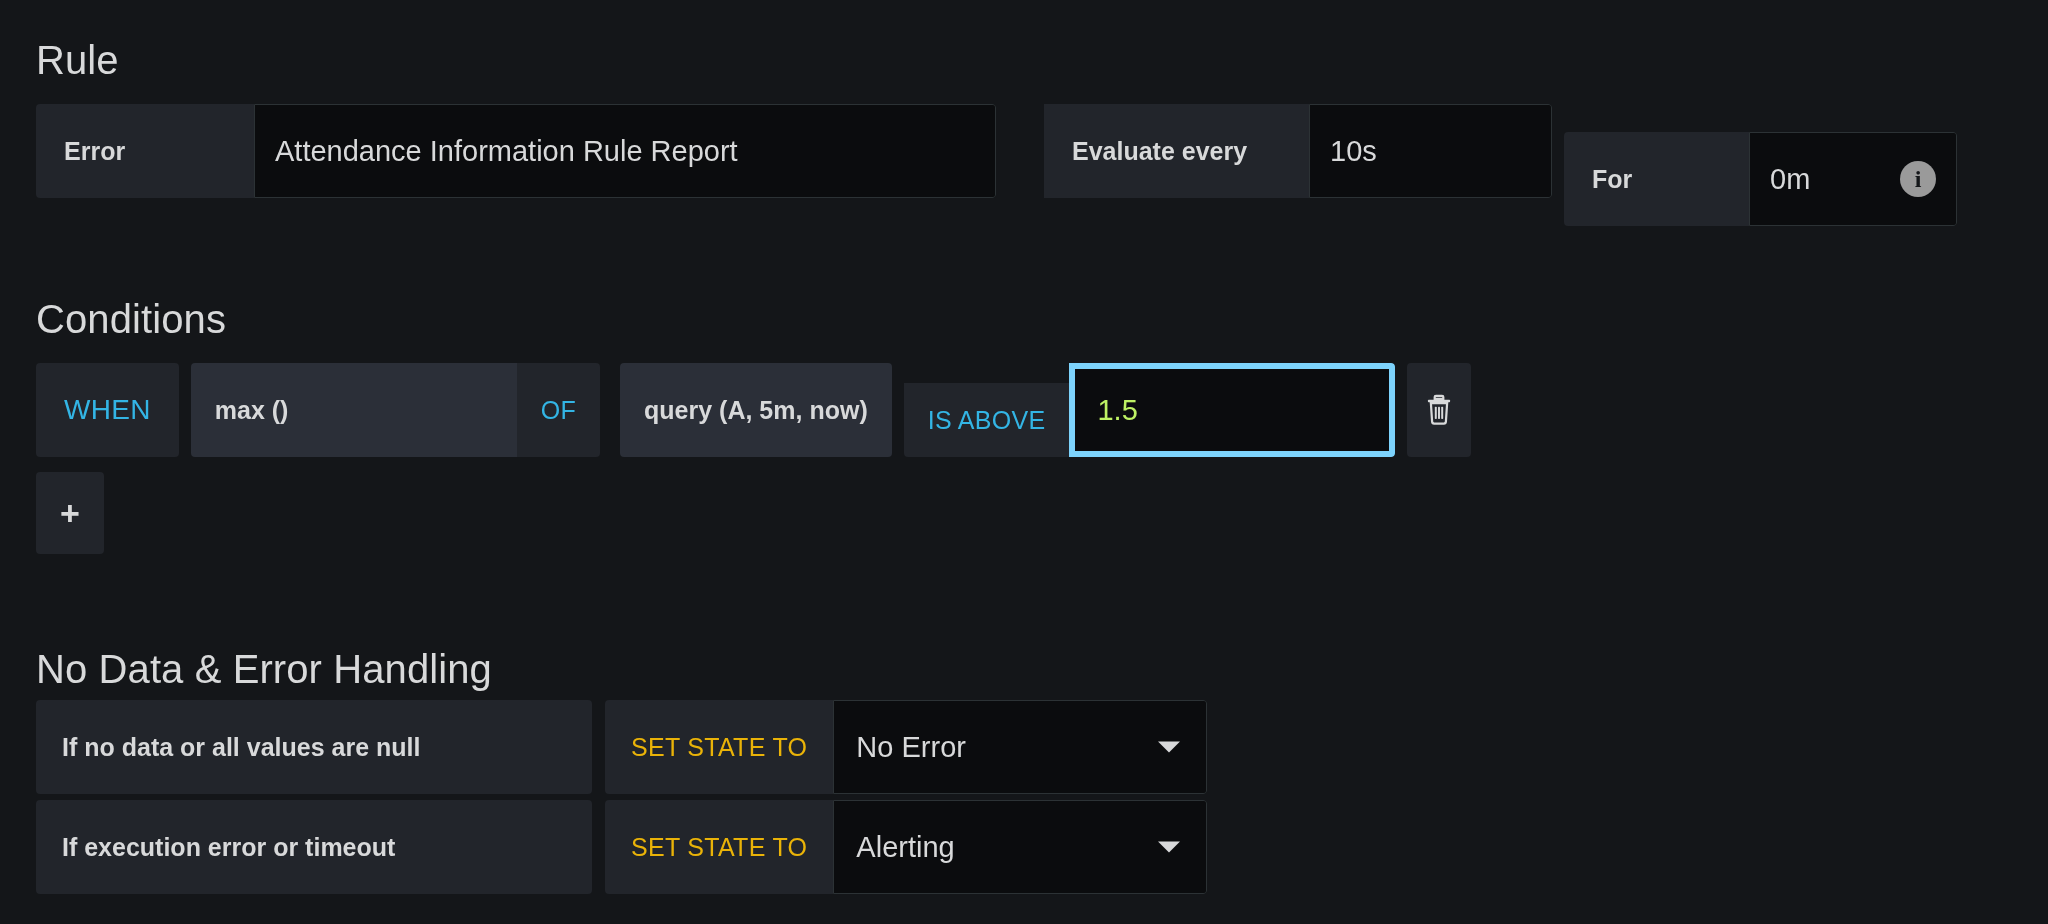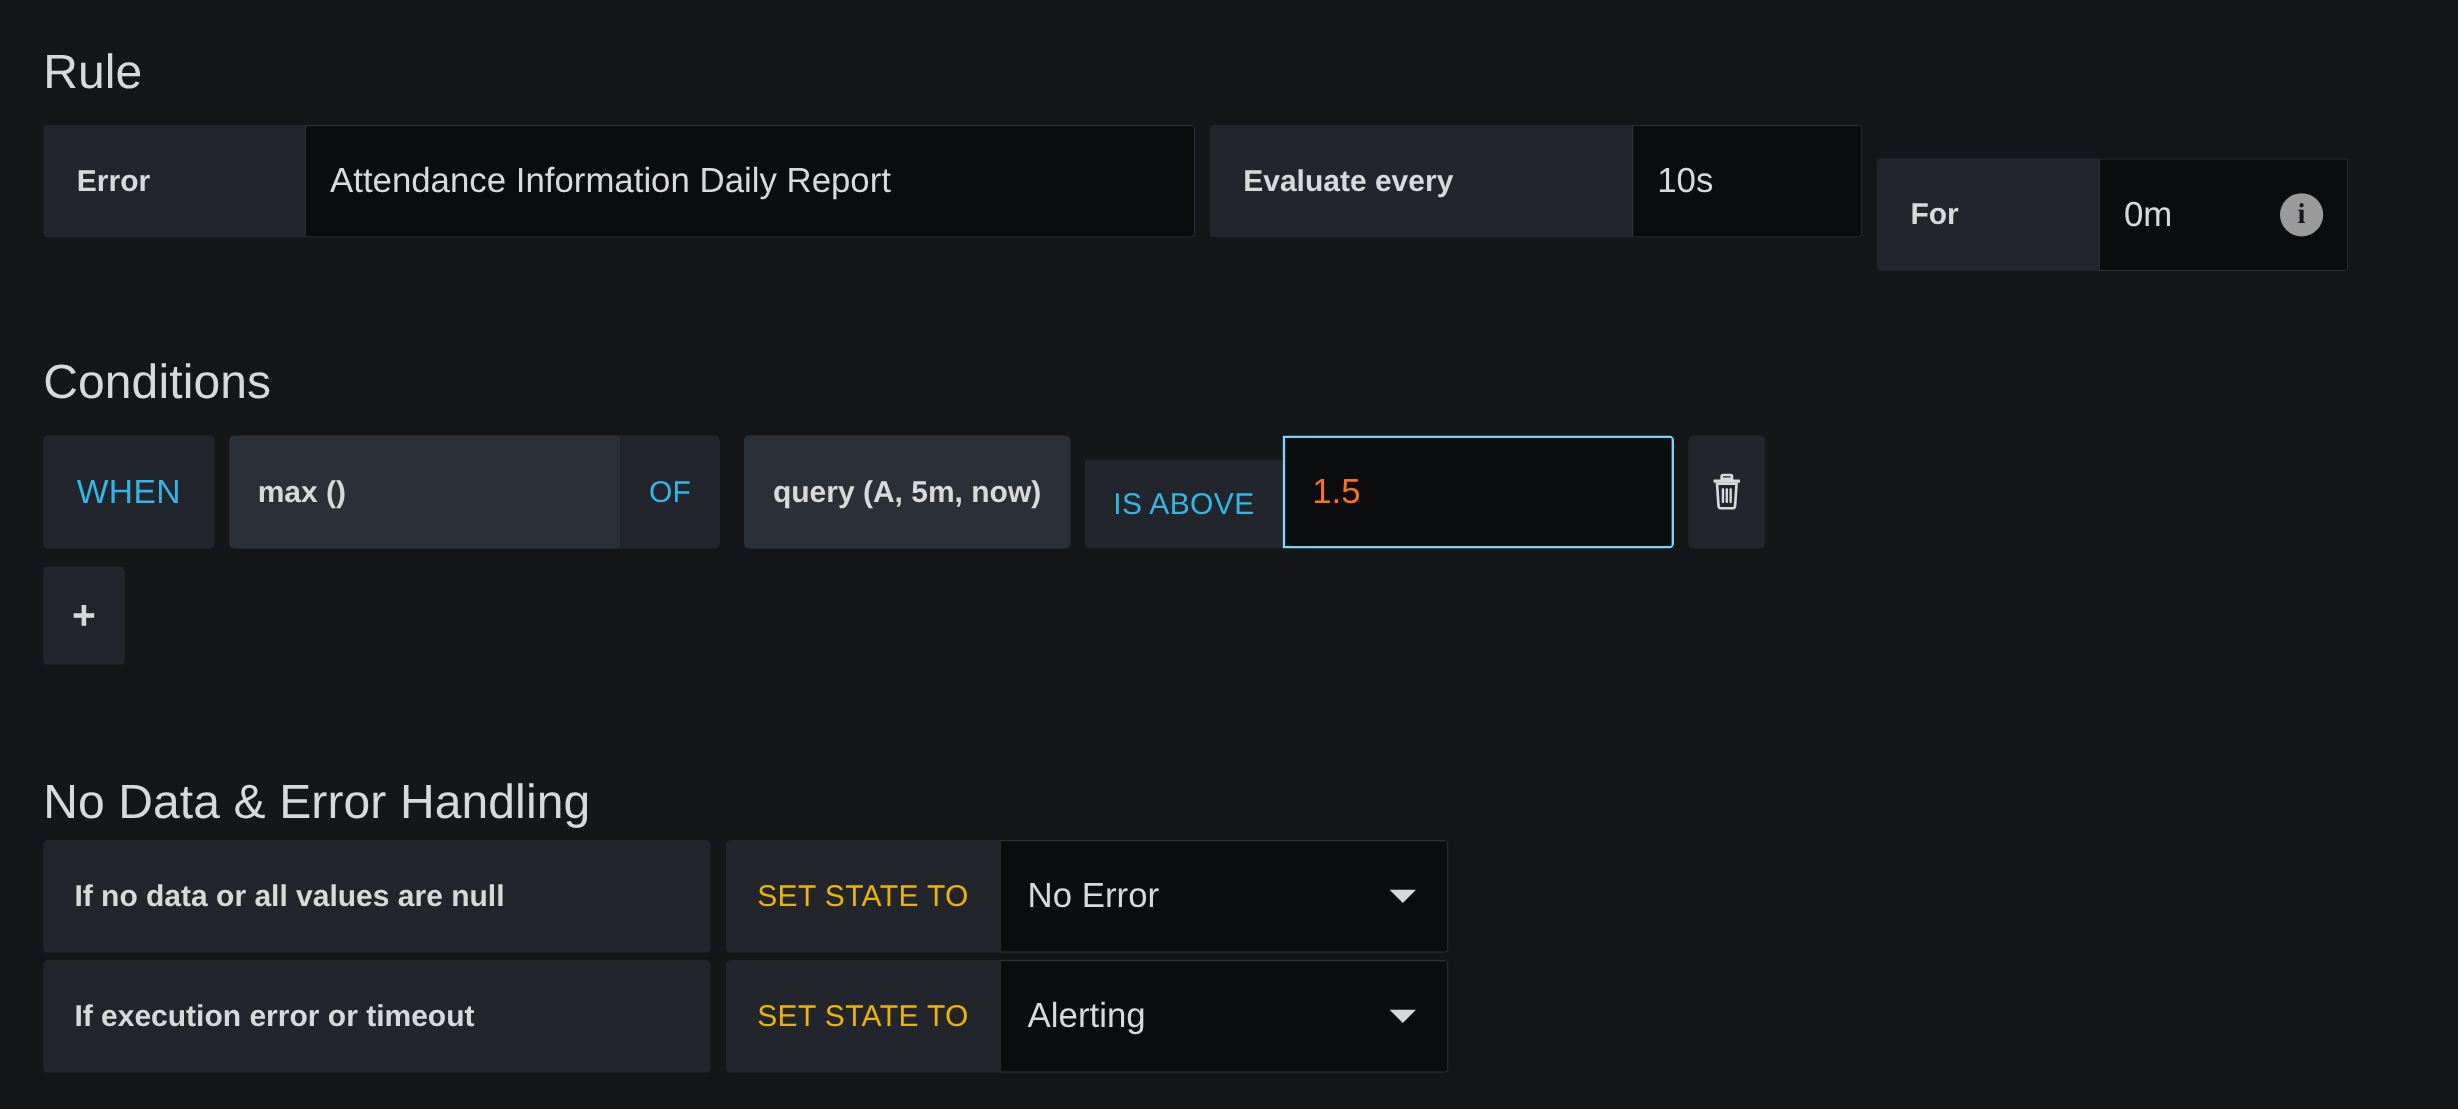--- a/index.html
+++ b/index.html
@@ -72,21 +72,21 @@
   
   #rule-row-name {
     left: 36px; top: 104px; width: 960px;
   }
   #rule-row-name .seg-label { width: 218px; }
   #rule-row-name .seg-input { flex: 1; border-radius: 0 3px 3px 0; }
 
   #rule-row-evaluate {
     left: 1008px; top: 104px; width: 544px;
   }
-  #rule-row-evaluate .seg-label { width: 352px; }
+  #rule-row-evaluate .seg-label { width: 265px; margin-left: 36px; }
   #rule-row-evaluate .seg-input { flex: 1; border-radius: 0 3px 3px 0; }
 
   #rule-row-for {
     left: 1564px; top: 104px; width: 393px; margin-top: 28px;
   }
   #rule-row-for .seg-label { width: 185px; }
   #rule-row-for .seg-input {
     flex: 1;
     border-radius: 0 3px 3px 0;
     justify-content: flex-start;
@@ -180,27 +180,27 @@
     font-size: 25px;
     padding: 0 24px;
     display: flex;
     align-items: center;
     letter-spacing: 0.3px;
     margin-top: 20px;
   }
 
   #cond-threshold {
     background: #0b0c0e;
-    color: #f97316;
+    color: #bef264;
     font-size: 29px;
     padding: 0 22px;
     display: flex;
     align-items: center;
     width: 326px;
-    border: 2px solid #7dd3fc;
+    border: 6px solid #7dd3fc;
     border-radius: 0 3px 3px 0;
   }
 
   #cond-delete {
     background: #22252b;
     width: 64px;
     justify-content: center;
     cursor: pointer;
   }
 
@@ -296,21 +296,21 @@
 </style>
 </head>
 <body>
 
 <div class="page">
 
   <div class="section-title" id="rule-heading">Rule</div>
 
   <div class="field-group" id="rule-row-name">
     <div class="seg-label">Error</div>
-    <div class="seg-input">Attendance Information Daily Report</div>
+    <div class="seg-input">Attendance Information Rule Report</div>
   </div>
 
   <div class="field-group" id="rule-row-evaluate">
     <div class="seg-label">Evaluate every</div>
     <div class="seg-input">10s</div>
   </div>
 
   <div class="field-group" id="rule-row-for">
     <div class="seg-label">For</div>
     <div class="seg-input">

